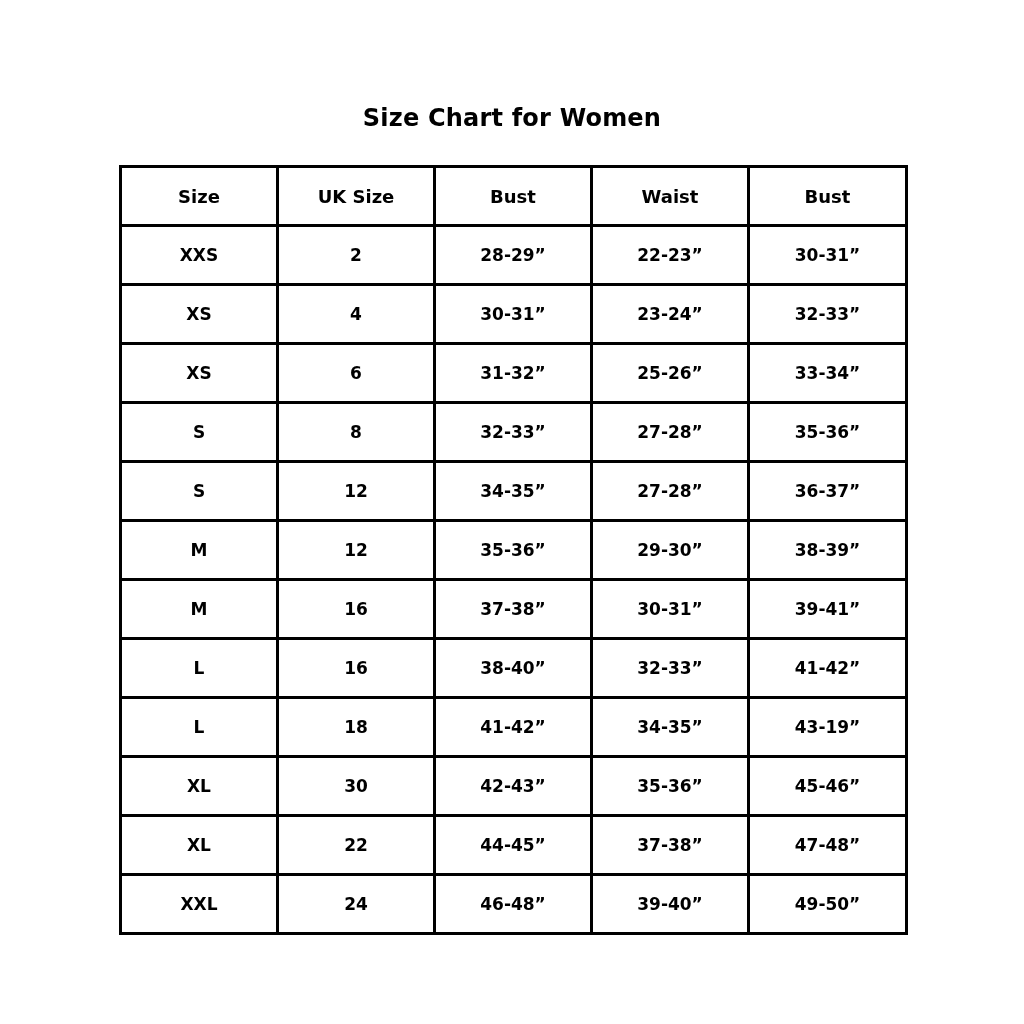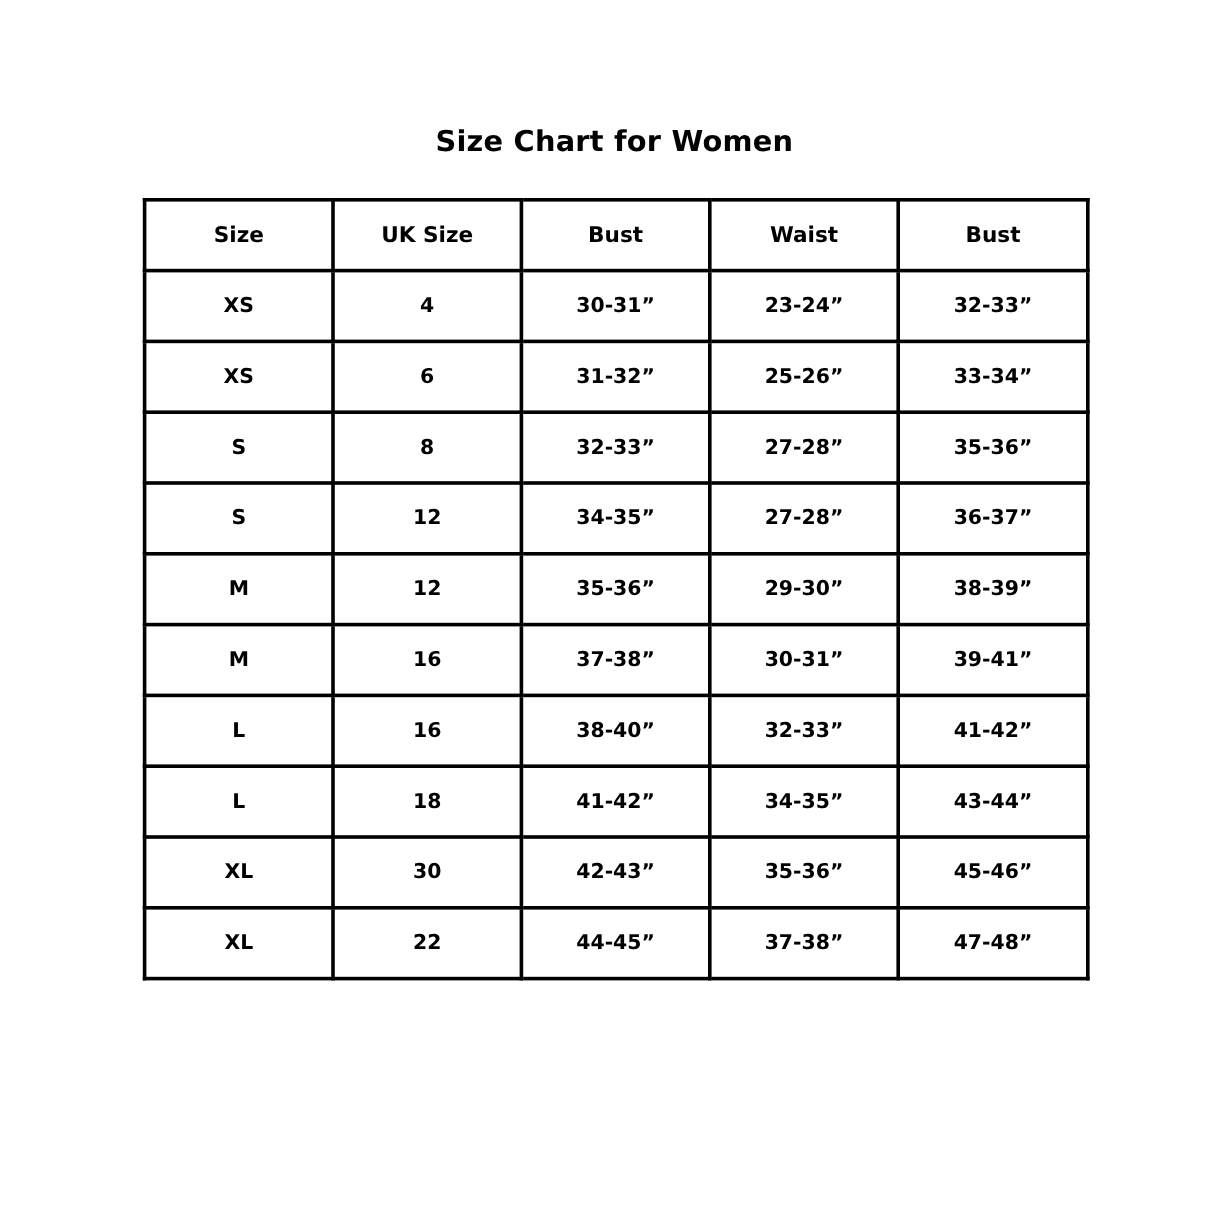--- a/index.html
+++ b/index.html
@@ -81,20 +81,27 @@
         <tr>
           <th>Size</th>
           <th>UK Size</th>
           <th>Bust</th>
           <th>Waist</th>
           <th>Bust</th>
         </tr>
       </thead>
       <tbody>
         <tr>
+          <td>XXS</td>
+          <td>2</td>
+          <td>28-29”</td>
+          <td>22-23”</td>
+          <td>30-31”</td>
+        </tr>
+        <tr>
           <td>XS</td>
           <td>4</td>
           <td>30-31”</td>
           <td>23-24”</td>
           <td>32-33”</td>
         </tr>
         <tr>
           <td>XS</td>
           <td>6</td>
           <td>31-32”</td>
@@ -134,33 +141,40 @@
           <td>16</td>
           <td>38-40”</td>
           <td>32-33”</td>
           <td>41-42”</td>
         </tr>
         <tr>
           <td>L</td>
           <td>18</td>
           <td>41-42”</td>
           <td>34-35”</td>
-          <td>43-44”</td>
+          <td>43-19”</td>
         </tr>
         <tr>
           <td>XL</td>
           <td>30</td>
           <td>42-43”</td>
           <td>35-36”</td>
           <td>45-46”</td>
         </tr>
         <tr>
           <td>XL</td>
           <td>22</td>
           <td>44-45”</td>
           <td>37-38”</td>
           <td>47-48”</td>
         </tr>
+        <tr>
+          <td>XXL</td>
+          <td>24</td>
+          <td>46-48”</td>
+          <td>39-40”</td>
+          <td>49-50”</td>
+        </tr>
       </tbody>
     </table>
   </div>
 
 </div>
 
 </body></html>

